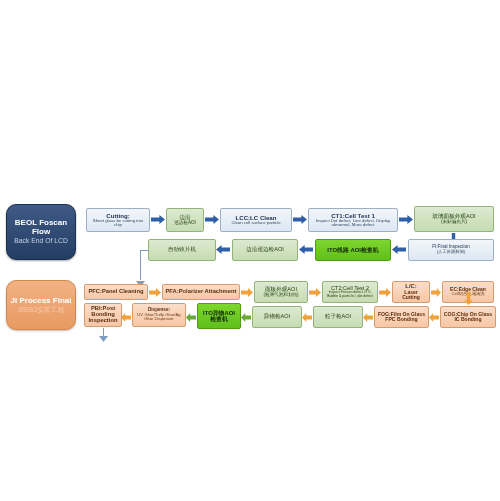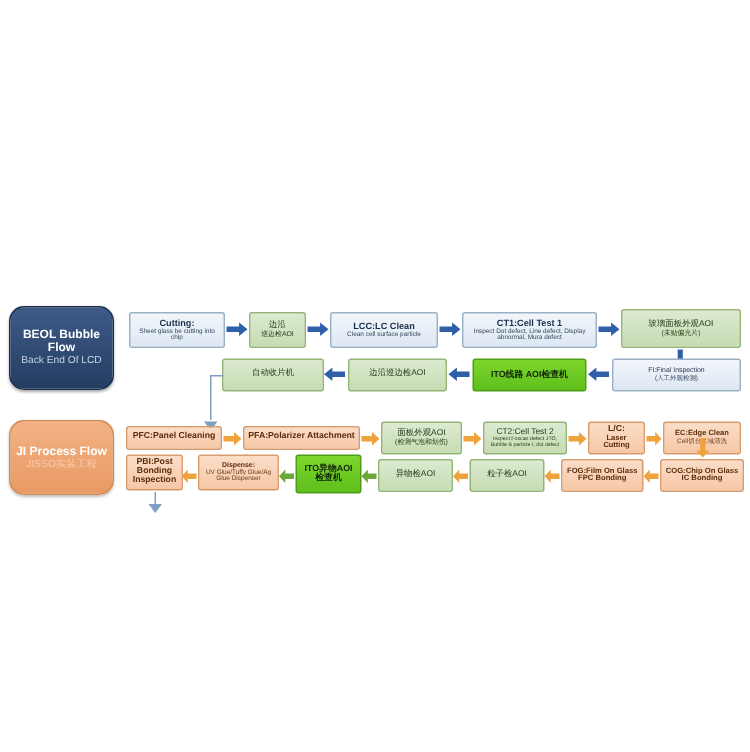--- a/index.html
+++ b/index.html
@@ -90,26 +90,26 @@
 
   
   .conn{position:absolute;background:#7e9ec2;}
 </style>
 </head>
 <body>
 
 <div id="canvas">
 
   <div class="banner banner-blue" style="left:6px;top:204px;width:70px;height:56px;">
-    <span class="b1">BEOL Bubble Flow</span>
+    <span class="b1">BEOL Foscan Flow</span>
     <span class="b2">Back End Of LCD</span>
   </div>
 
   <div class="banner banner-orange" style="left:6px;top:280px;width:70px;height:50px;">
-    <span class="b1">JI Process Flow</span>
+    <span class="b1">JI Process Final</span>
     <span class="b2">JISSO实装工程</span>
   </div>
 
   <div class="node blue-box" style="left:86px;top:208px;width:64px;height:24px;">
     <span class="t1">Cutting:</span>
     <span class="t2">Sheet glass be cutting into chip</span>
   </div>
 
   <div class="arrow" style="left:151px;top:215px;">
     <svg width="14" height="9" viewBox="0 0 14 9">

